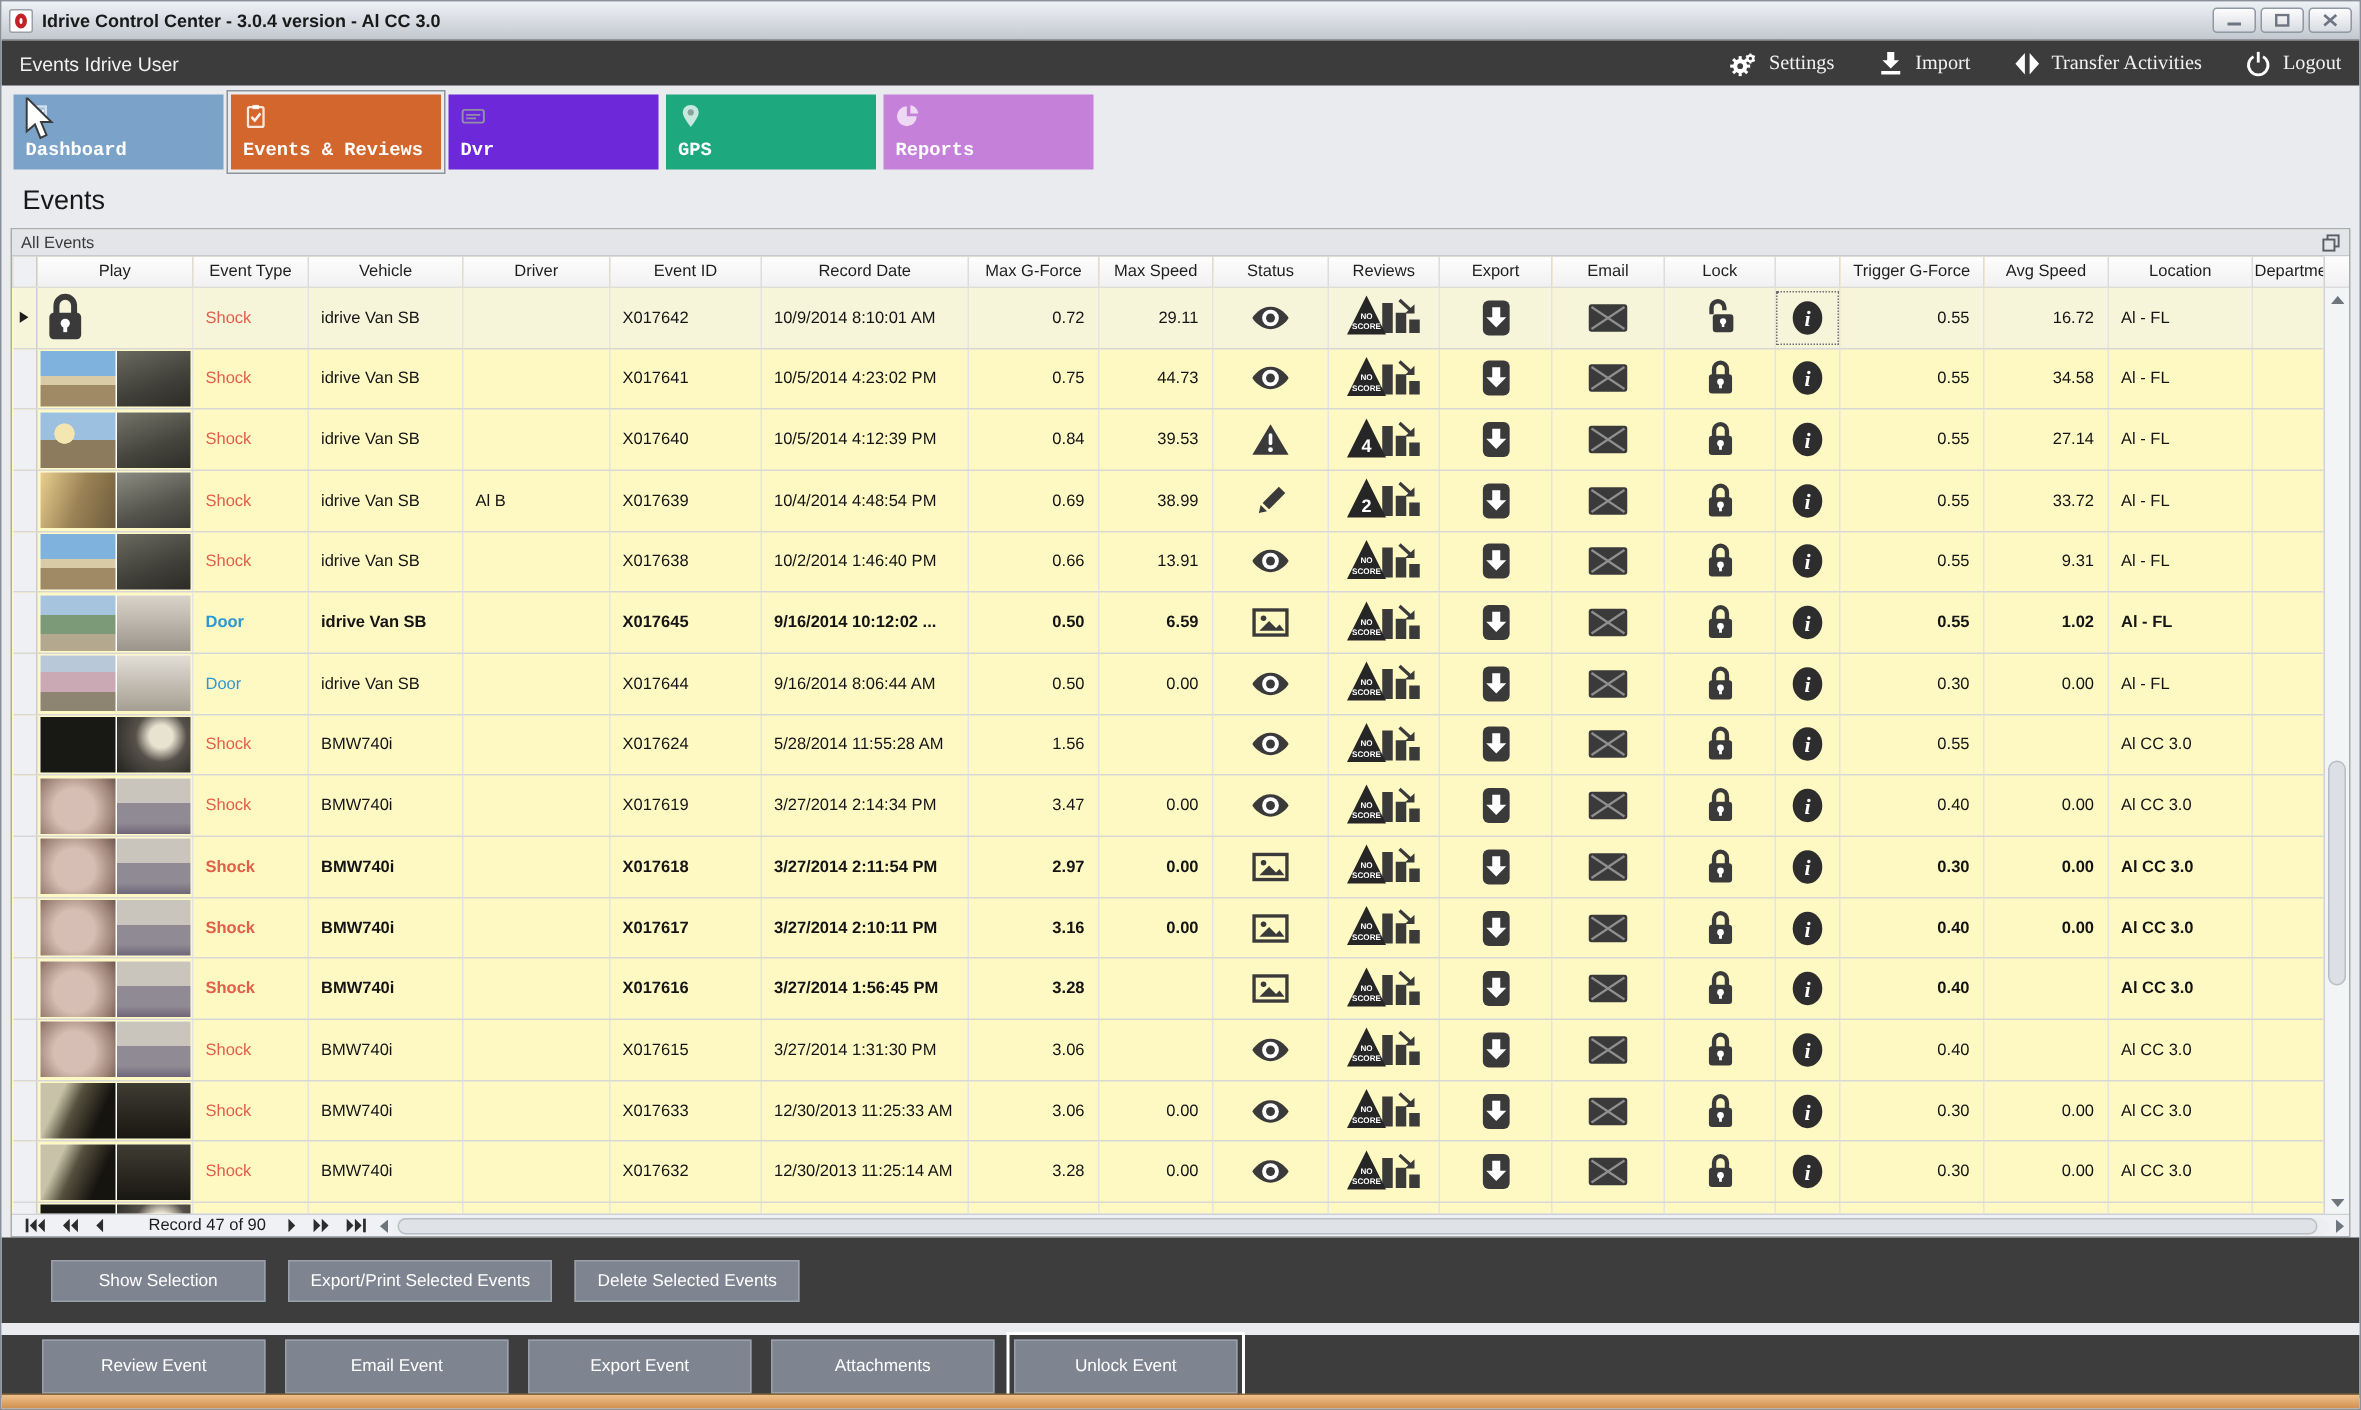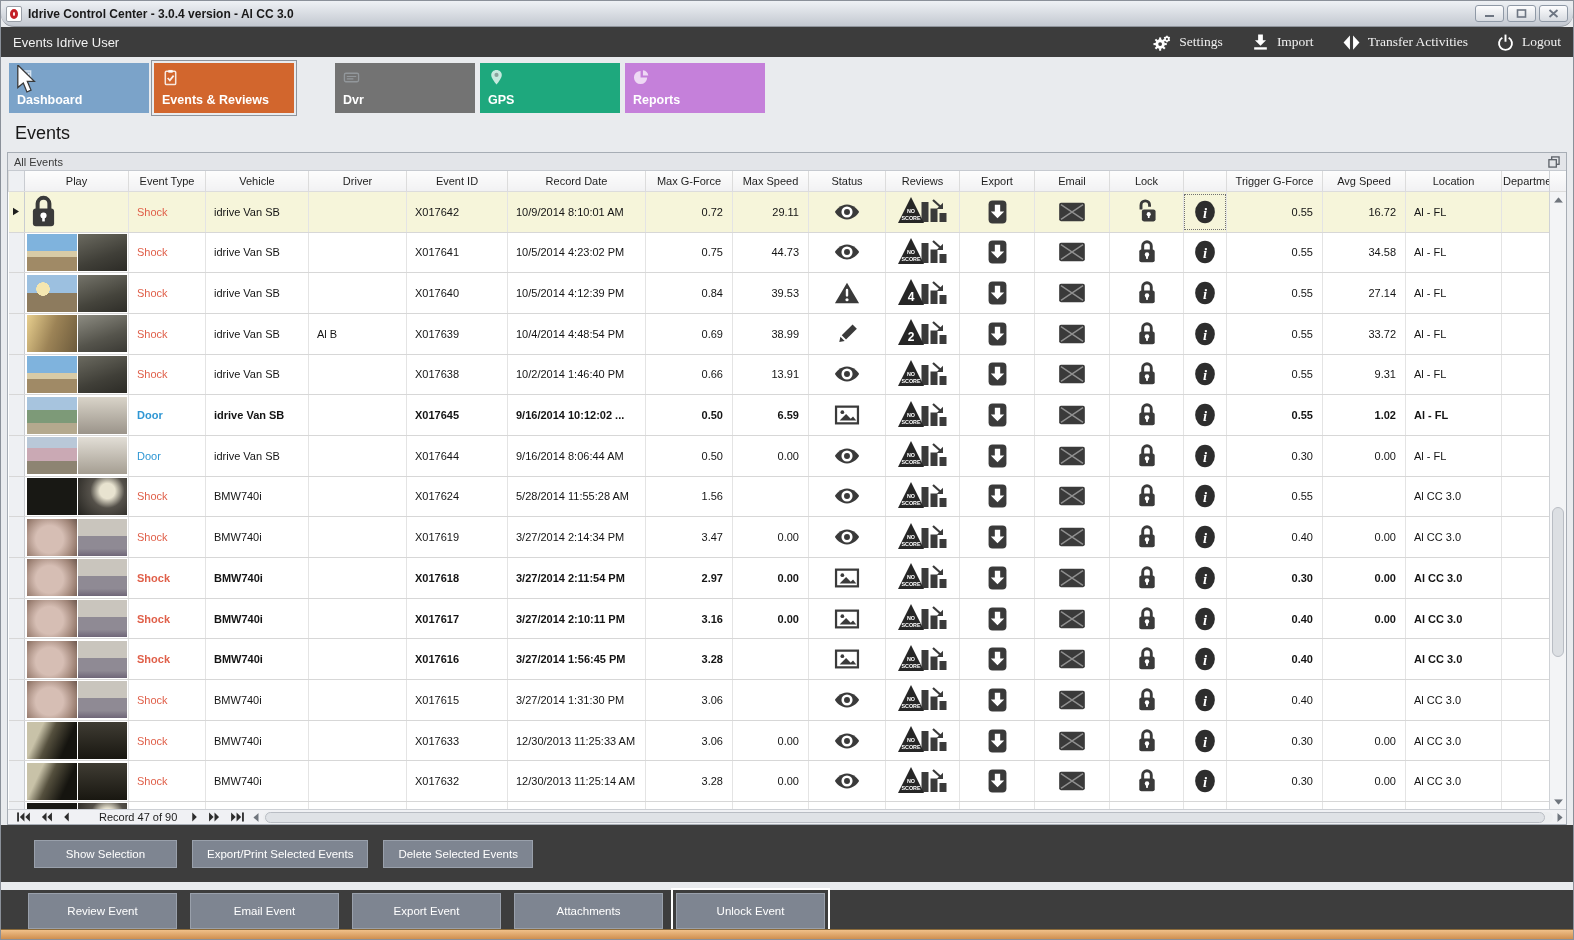--- a/index.html
+++ b/index.html
@@ -6,47 +6,47 @@
   html,body { margin:0; padding:0; }
   body {
     width:1574px; height:940px; overflow:hidden; position:relative;
     background:#e9ebee; font-family:"Liberation Sans", sans-serif;
     border:1px solid #8a9099;
   }
   svg { display:block; }
 
   
   .titlebar { height:26px; background:linear-gradient(#eef1f5,#c3c8d0);
-    border-bottom:1px solid #8f949c; display:flex; align-items:center; padding:0 5px;border-radius:13px; }
+    border-bottom:1px solid #8f949c; display:flex; align-items:center; padding:0 5px; }
   .app-icon { width:16px; height:16px; background:#fff; border:1px solid #9aa0a8; border-radius:2px;
     display:flex; align-items:center; justify-content:center; margin-right:6px; }
   .app-icon i { display:block; width:8px; height:10px; border:3px solid #c32027; border-radius:50%; }
   .title-text { font-weight:bold; font-size:12px; color:#191919; flex:1; }
   .win-btn { width:29px; height:17px; border:1px solid #8f99a6; border-radius:3px;
     background:linear-gradient(#fdfdfe,#d7dbe1); margin-left:3px;
     display:flex; align-items:center; justify-content:center; }
 
   
   .toolbar { height:30px; background:#3c3c3c; display:flex; align-items:center; padding:0 12px; color:#f1f1f1; }
   .welcome { font-size:13px; }
   .tb-actions { margin-left:auto; display:flex; gap:28px; align-items:center;font-family:Liberation Serif, serif; }
   .tb-action { display:flex; align-items:center; gap:7px; font-size:13.5px; cursor:default; }
 
   
   .tabs-row { display:flex; gap:5px; padding:6px 0 0 8px; height:56px; }
-  .tab-tile { width:140px; height:50px; position:relative; color:#fff; flex:0 0 auto; }
+  .tab-tile { width:140px; height:50px; position:relative; color:#fff; flex:0 0 auto;font-family:Liberation Mono, monospace; }
   .tab-tile .tab-icon { position:absolute; top:6px; left:8px; }
   .tab-tile .tab-label { position:absolute; left:8px; bottom:6px; font-size:12.5px; font-weight:bold; white-space:nowrap; }
   .tab-tile.selected { box-shadow:0 0 0 2px #e9ebee, 0 0 0 3px #8e949c; }
   .cursor { position:absolute; left:15px; top:64px; z-index:50; pointer-events:none; }
 
   .page-title { margin:10px 0 8px 14px; font-size:18px; color:#181818; }
 
   
-  .panel { margin:0 6px; background:#ffffff; border:1px solid #a7adb5; }
+  .panel { margin:0 6px; background:#fef9c3; border:1px solid #a7adb5; }
   .panel-bar { height:18px; background:#e3e5e9; border-bottom:1px solid #c6cad0;
     display:flex; align-items:center; padding:0 6px; font-size:11px; color:#3a3a3a; }
   .panel-restore { margin-left:auto; cursor:default; }
 
   .grid-area { display:flex; }
   .grid-table-wrap { width:1545px; height:638px; overflow:hidden; }
   table { border-collapse:collapse; table-layout:fixed; width:1545px;padding-left:24px; }
   th { height:20px; border:1px solid #dcdcdc; border-top:none;
     background:linear-gradient(#fdfdfd,#f1f1f3); font-size:11px; font-weight:normal; color:#1e1e1e;
     overflow:hidden; white-space:nowrap; }
@@ -343,21 +343,21 @@
     <span class="tab-label">Dashboard</span>
   </div>
 
   <div class="tab-tile selected" style="background-color: rgb(210, 102, 45);">
     <svg class="tab-icon" width="17" height="17" viewBox="0 0 18 18">
         <use href="#events-icon"></use>
       </svg>
     <span class="tab-label">Events &amp; Reviews</span>
   </div>
 
-  <div class="tab-tile" style="background-color: #737373; margin-left: 36px;">
+  <div class="tab-tile" style="background-color: #6d28d9;">
     <svg class="tab-icon" width="17" height="17" viewBox="0 0 18 18">
         <use href="#dvr-icon"></use>
       </svg>
     <span class="tab-label">Dvr</span>
   </div>
 
   <div class="tab-tile" style="background-color: rgb(30, 168, 125);">
     <svg class="tab-icon" width="17" height="17" viewBox="0 0 18 18">
         <use href="#gps-icon"></use>
       </svg>

